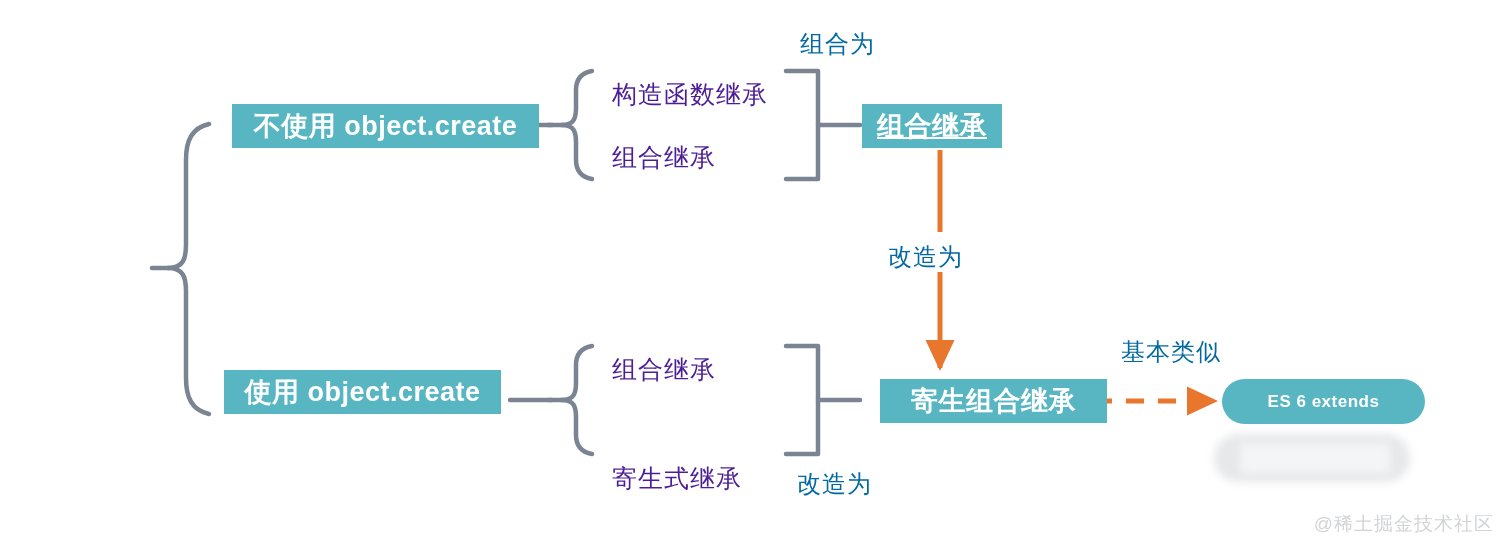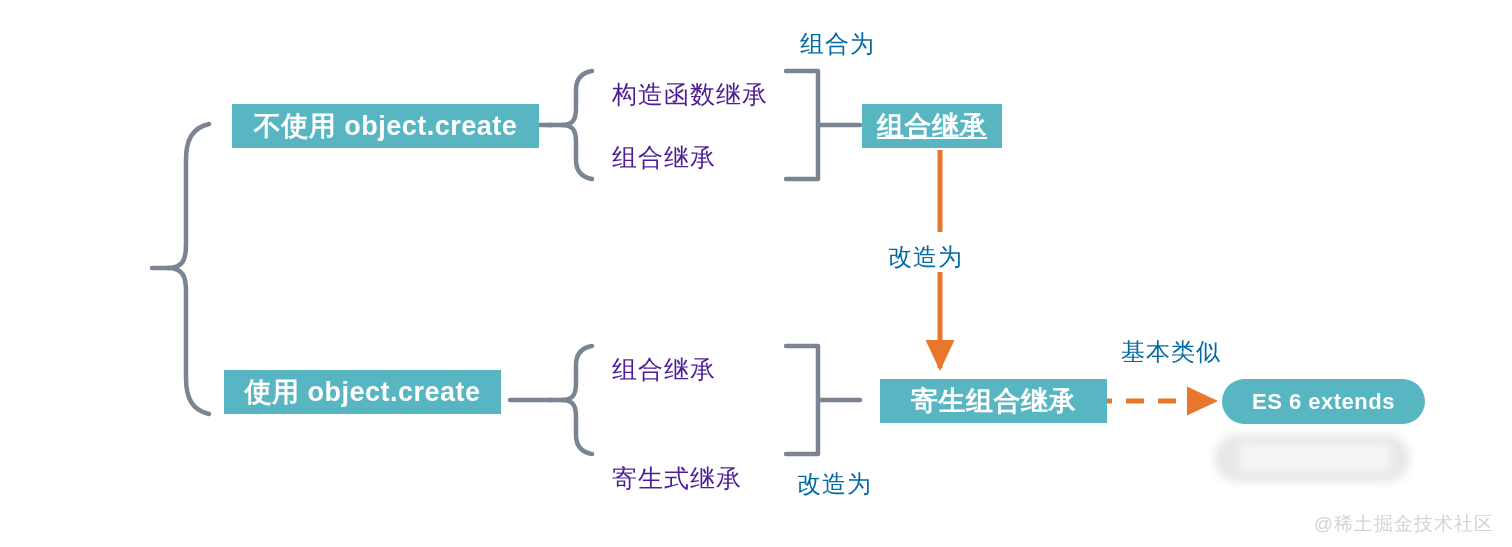--- a/index.html
+++ b/index.html
@@ -40,21 +40,21 @@
     font-size: 31px;
     letter-spacing: 2px;
   }
   .node-teal {
     background: #57b6c2;
     font-size: 27px;
   }
   .node-pill {
     background: #57b6c2;
     border-radius: 24px;
-    font-size: 22px;
+    font-size: 17px;
   }
   .leaf-label {
     position: absolute;
     color: #4c1d95;
     font-size: 25px;
     white-space: nowrap;
     font-weight: normal;
     letter-spacing: 1px;
   }
   .edge-label {

